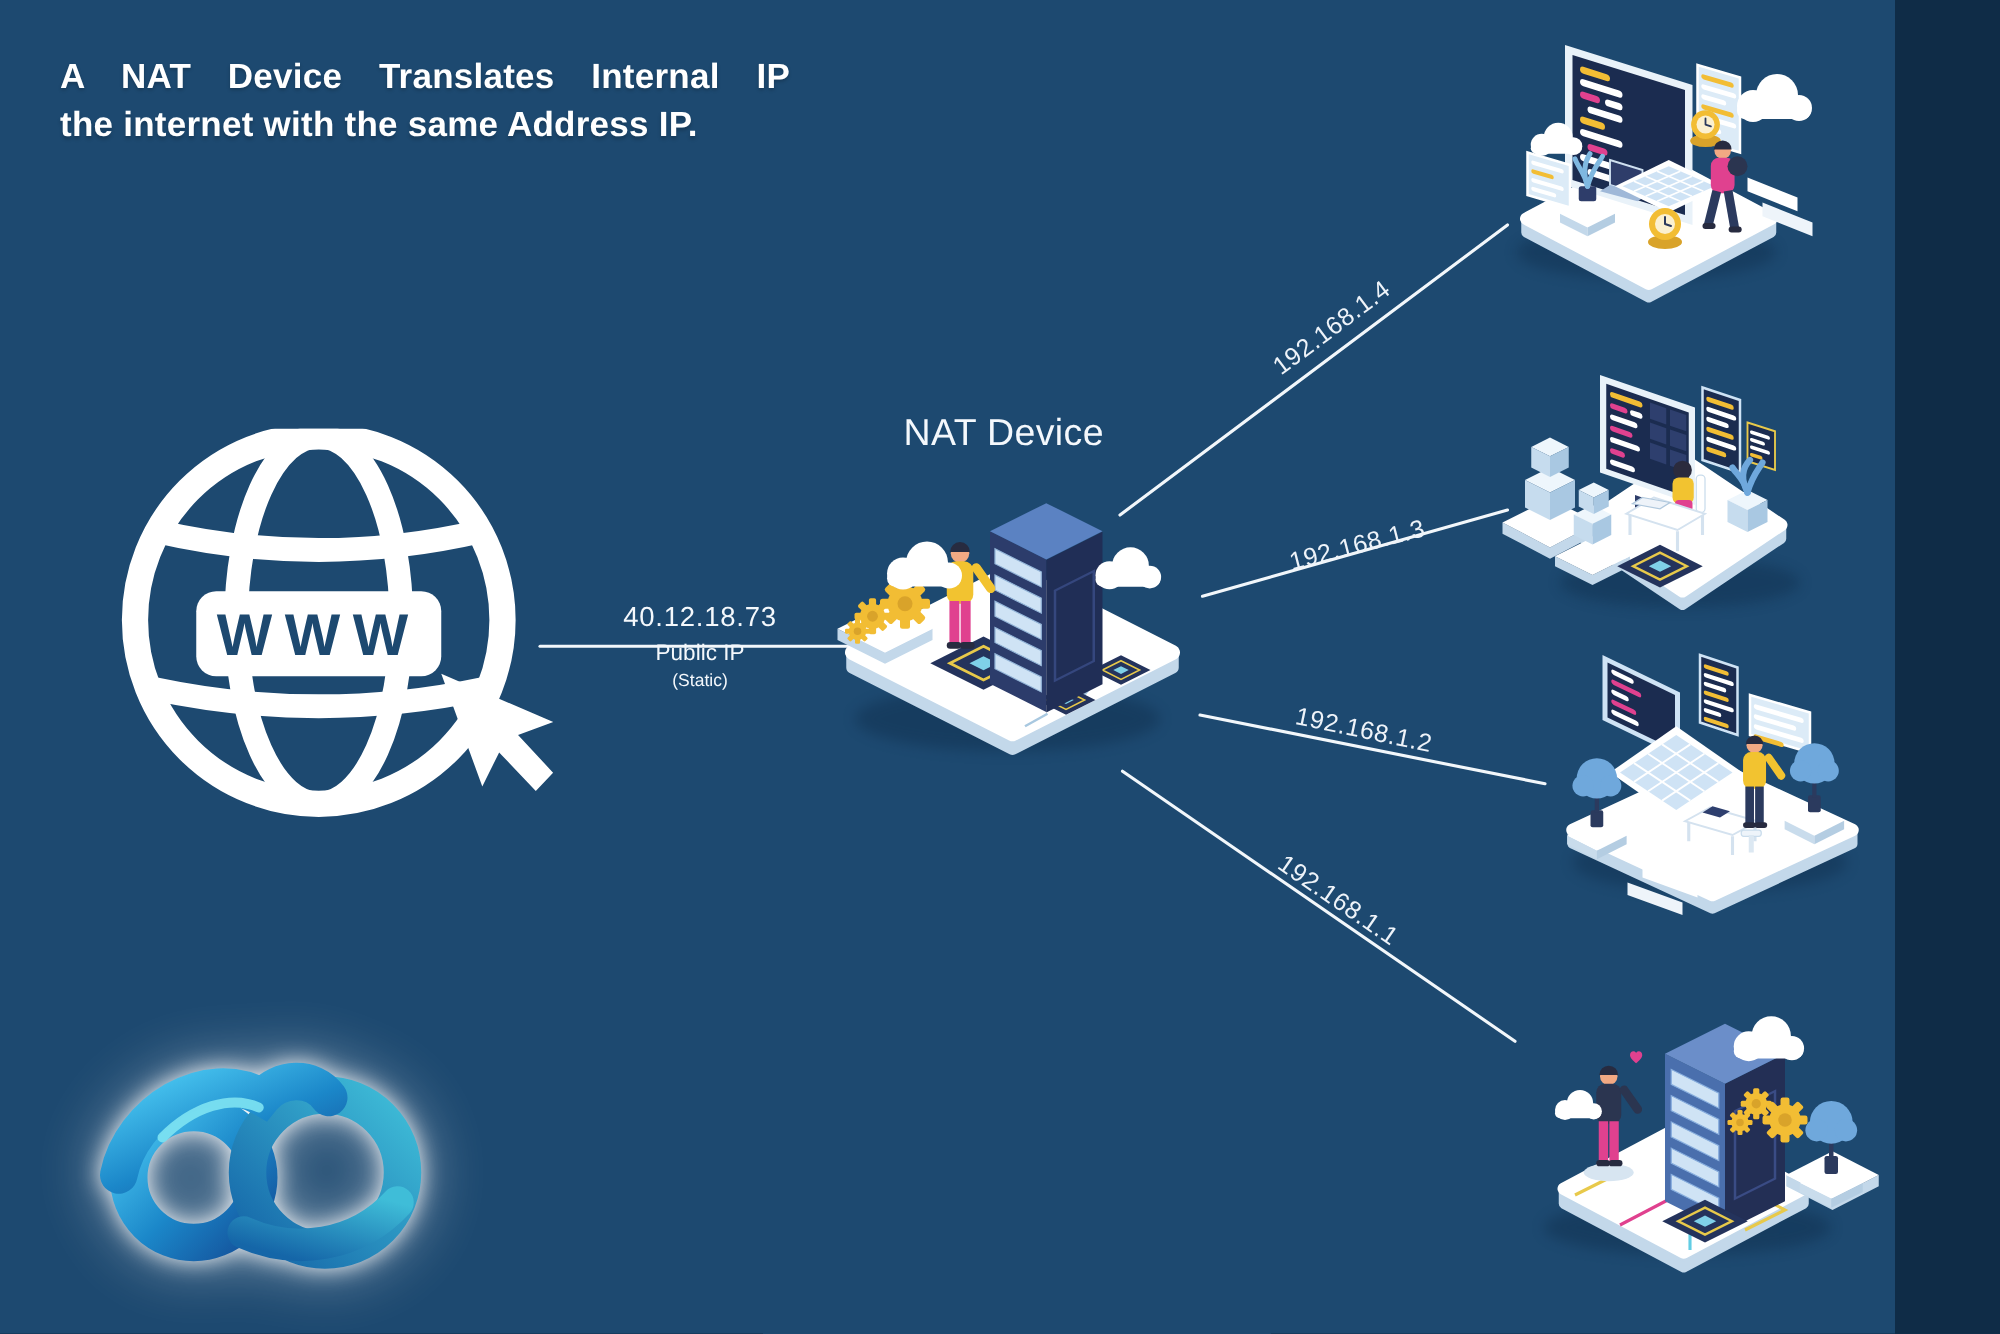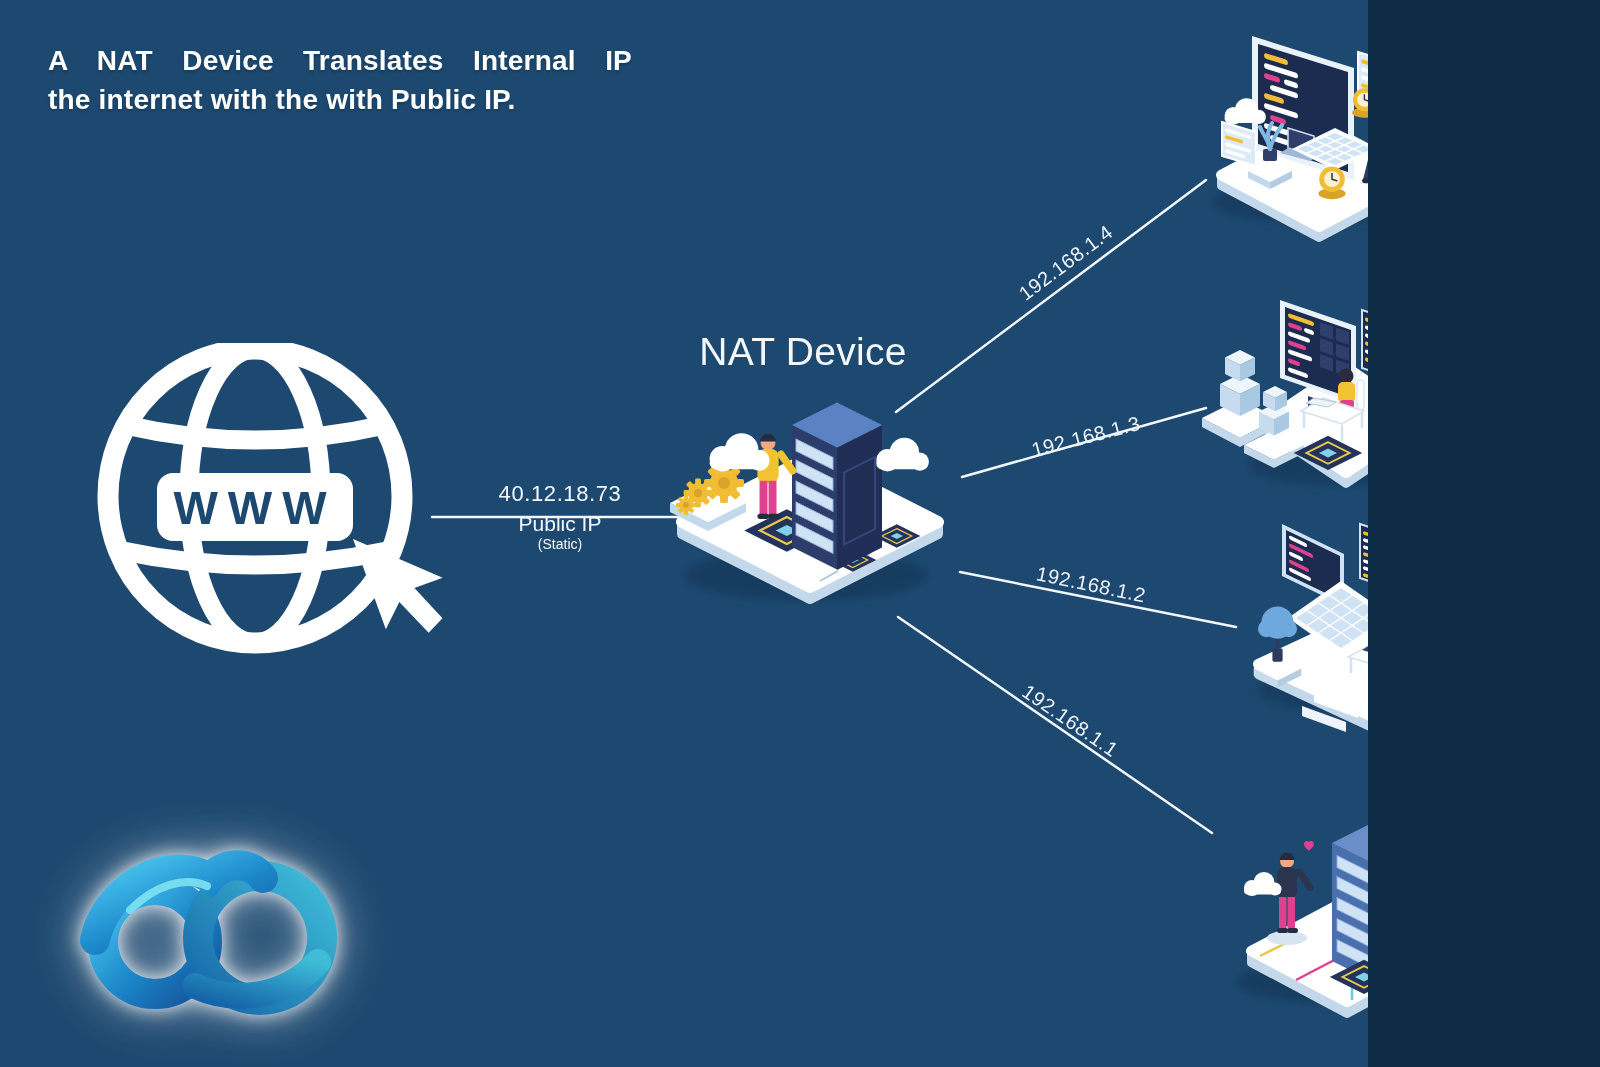--- a/index.html
+++ b/index.html
@@ -1,38 +1,38 @@
 <!DOCTYPE html>
 <html><head>
 <meta charset="utf-8">
 <style>
   html,body{margin:0;padding:0;background:#0f2c47;}
   .canvas{
-    position:relative;width:1368px;height:1067px;overflow:hidden;
+    position:relative;width:1516px;height:1067px;overflow:hidden;
     background:#1d4970;
     font-family:"Liberation Sans", sans-serif;
   }
   .abs{position:absolute;}
   
   svg.lines{position:absolute;left:0;top:0;width:1600px;height:1067px;}
   
   .intro{
     left:48px;top:42px;width:584px;color:#ffffff;
     font-size:28px;font-weight:700;line-height:38.5px;letter-spacing:.2px;
     text-shadow:0 2px 3px rgba(0,0,0,.22);
   }
   .intro .jline{text-align:justify;text-align-last:justify;}
   
   .nat-label{
     left:803px;top:330px;transform:translateX(-50%);color:#f4f8fc;
-    font-size:39px;letter-spacing:.3px;white-space:nowrap;
+    font-size:30px;letter-spacing:.3px;white-space:nowrap;
   }
   .pub-ip{left:560px;color:#f4f8fc;text-align:center;transform:translateX(-50%);white-space:nowrap;}
   .pub-ip.addr{top:481px;font-size:22px;letter-spacing:.6px;}
-  .pub-ip.lab{top:512px;font-size:21px;}
+  .pub-ip.lab{top:512px;font-size:18px;}
   .pub-ip.sub{top:536px;font-size:14px;}
   .ip-label{
     color:#eef3f9;font-size:20px;letter-spacing:.5px;white-space:nowrap;
     transform-origin:center;
   }
   .shadow{filter:blur(5px);}
   .logo{filter:drop-shadow(0 0 9px rgba(255,255,255,.9)) drop-shadow(0 0 24px rgba(255,255,255,.45));}
 </style>
 </head>
 <body>
@@ -110,21 +110,21 @@
       <line x1="432" y1="517" x2="688" y2="517"></line>
       <line x1="896" y1="412" x2="1206" y2="180"></line>
       <line x1="962" y1="477" x2="1206" y2="408"></line>
       <line x1="960" y1="572" x2="1236" y2="627"></line>
       <line x1="898" y1="617" x2="1212" y2="833"></line>
     </g>
   </svg>
 
   <div class="abs intro">
     <div class="jline">A NAT Device Translates Internal IP</div>
-    <div>the internet with the with Public IP.</div>
+    <div>the internet with the same Address IP.</div>
   </div>
 
   <div class="abs" style="left:95px;top:343px;width:380px;height:315px;">
     <svg width="380" height="315" viewBox="0 0 380 315">
       <g fill="none" stroke="#ffffff" stroke-width="20">
         <circle cx="160" cy="153" r="147" stroke-width="21"></circle>
         <ellipse cx="160" cy="153" rx="66" ry="147" stroke-width="19"></ellipse>
         <path d="M 30 82 Q 160 112 290 82" stroke-width="19"></path>
         <path d="M 28 208 Q 160 236 292 208" stroke-width="19"></path>
       </g>

